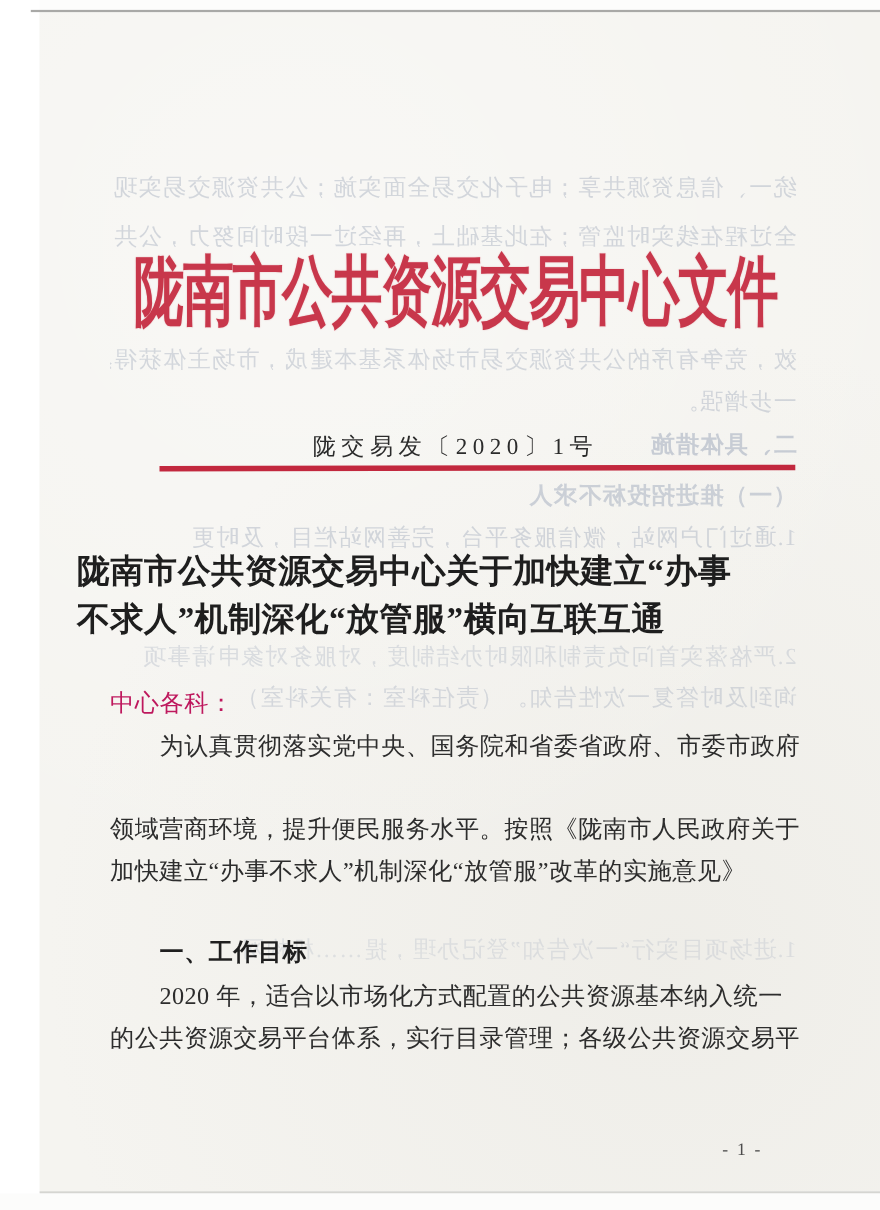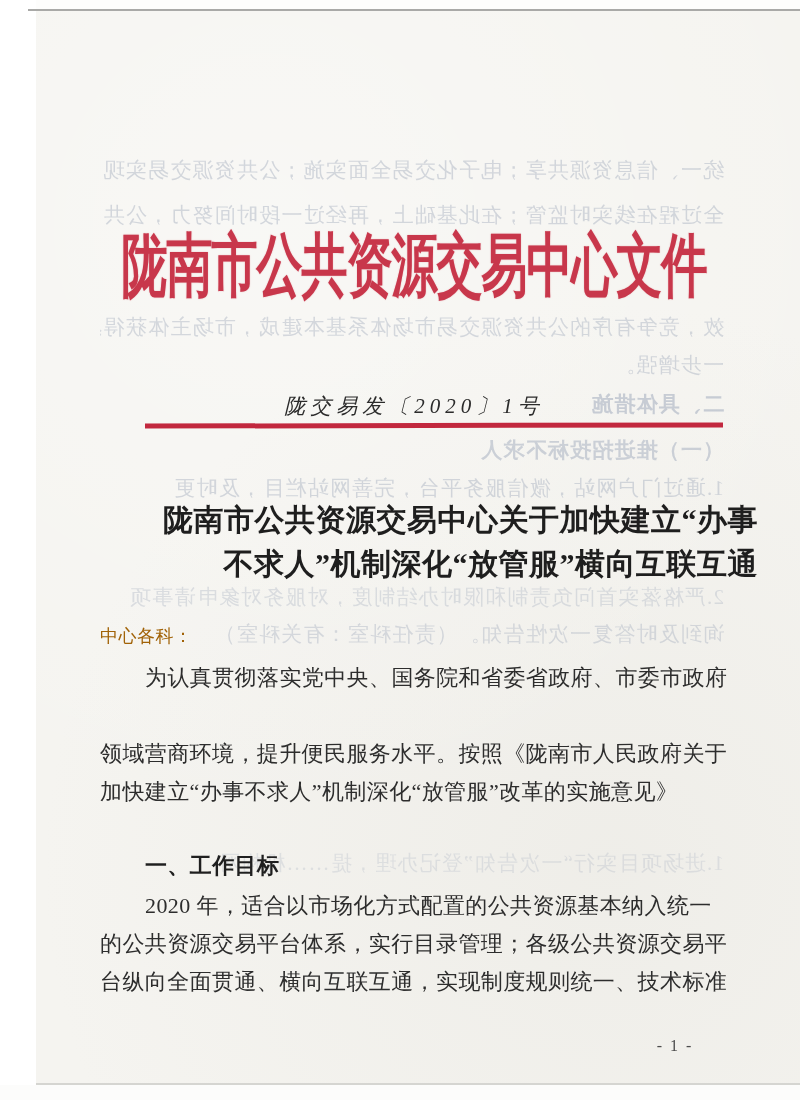--- a/index.html
+++ b/index.html
@@ -37,36 +37,36 @@
   .banner{
     position:absolute;top:243px;left:100px;width:628px;
     text-align:center;white-space:nowrap;
     font-size:46px;line-height:46px;font-weight:bold;letter-spacing:-1px;
     color:#c8374b;
     transform:scaleY(1.5);transform-origin:center;
     text-shadow:0 0 1px rgba(200,55,75,.45);
   }
   .doc-number{
     position:absolute;top:392px;left:100px;width:628px;
-    text-align:center;font-size:21px;letter-spacing:5px;color:#2b2b2b;font-style:italic;
+    text-align:center;font-size:21px;letter-spacing:5px;color:#2b2b2b;
   }
   .red-rule{
     position:absolute;top:423px;left:145px;width:578px;height:5px;
     background:#c2283e;transform:rotate(-0.12deg);
   }
   .doc-title{
     position:absolute;left:70px;width:688px;
-    text-align:right;font-weight:bold;color:#1e1e1e;
+    text-align:left;font-weight:bold;color:#1e1e1e;
     font-size:30px;line-height:34px;letter-spacing:0.5px;white-space:nowrap;
   }
   .t1{top:503px;}
   .t2{top:547px;}
   .salutation{
     position:absolute;top:624px;left:100px;
-    font-size:18px;color:#a16207;letter-spacing:0.5px;
+    font-size:22px;color:#be185d;letter-spacing:0.5px;
   }
   .bline{
     position:absolute;left:100px;width:628px;
     font-size:22px;line-height:25px;color:#2d2d2d;
     letter-spacing:0.4px;white-space:nowrap;
   }
   .bline.ind{padding-left:45px;}
   .bline.bold{font-weight:bold;color:#1f1f1f;font-family:Liberation Mono, monospace;}
   .page-number{
     position:absolute;top:1037px;left:638px;width:74px;
@@ -104,16 +104,15 @@
   <div class="doc-title t2">不求人”机制深化“放管服”横向互联互通</div>
 
   <div class="salutation">中心各科：</div>
 
   <div class="bline ind" style="top:665px">为认真贯彻落实党中央、国务院和省委省政府、市委市政府</div>
   <div class="bline" style="top:741px">领域营商环境，提升便民服务水平。按照《陇南市人民政府关于</div>
   <div class="bline" style="top:779px">加快建立“办事不求人”机制深化“放管服”改革的实施意见》</div>
   <div class="bline ind bold" style="top:855px">一、工作目标</div>
   <div class="bline ind" style="top:893px">2020 年，适合以市场化方式配置的公共资源基本纳入统一</div>
   <div class="bline" style="top:931px">的公共资源交易平台体系，实行目录管理；各级公共资源交易平</div>
-  <div class="bline" style="top:969px">台纵向全面贯通、横向互联互通，实现制度规则统一、技术标准</div>
 
   <div class="page-number">- 1 -</div>
 </div>
 
 </body></html>

